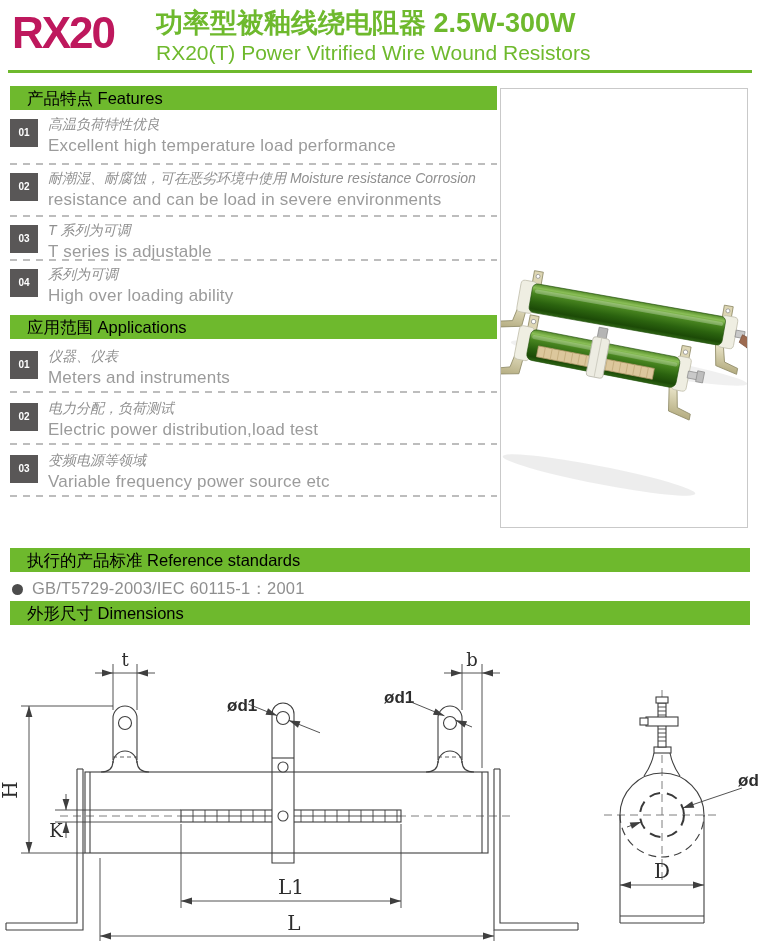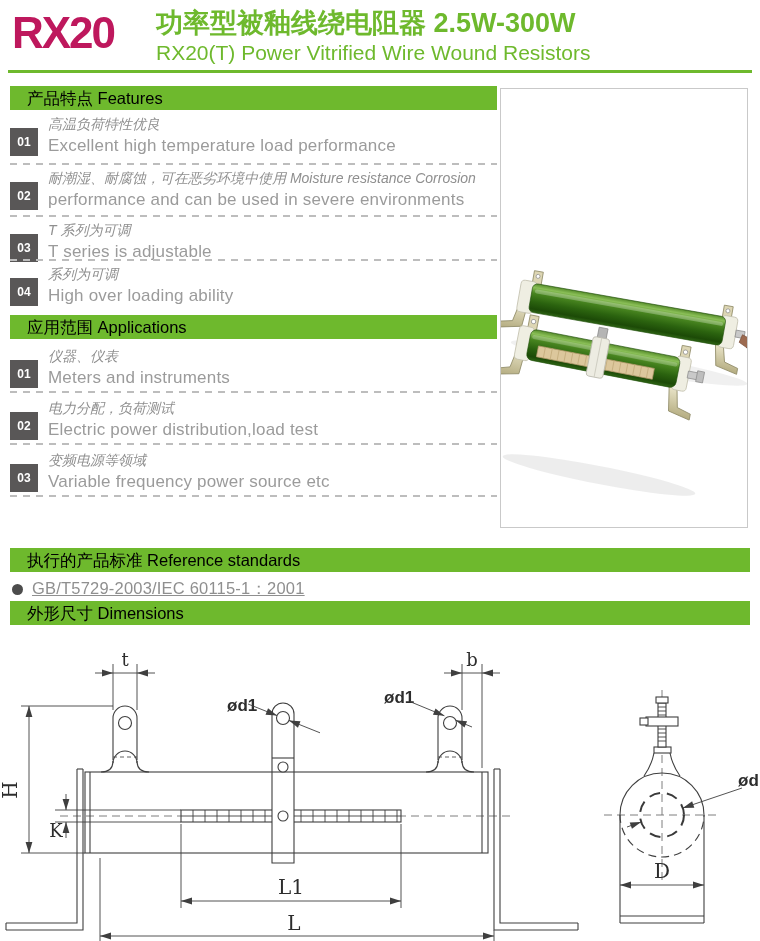--- a/index.html
+++ b/index.html
@@ -17,32 +17,32 @@
   
   .banner{position:absolute;height:24px;line-height:24px;background:#6eb92d;color:#000000;
           font-size:16.5px;padding-left:17px;box-sizing:border-box;white-space:nowrap;}
   #b-features{left:10px;top:86px;width:487px;}
   #b-apps{left:10px;top:315px;width:487px;}
   #b-std{left:10px;top:548px;width:740px;}
   #b-dim{left:10px;top:601px;width:740px;}
 
   
   .item{position:absolute;left:10px;display:flex;gap:10px;}
-  .badge{flex:0 0 28px;width:28px;height:28px;margin-top:14px;background:#595757;color:#fff;
-         font-size:12px;font-weight:bold;text-align:center;line-height:28px;}
+  .badge{flex:0 0 28px;width:28px;height:28px;margin-top:5px;background:#595757;color:#fff;
+         font-size:10px;font-weight:bold;text-align:center;line-height:28px;}
   .lines{padding-top:0;}
   .zh{font-size:14px;line-height:21px;color:#8f8f8f;white-space:nowrap;font-style:italic;}
   .en{font-size:17px;line-height:22px;color:#9b9b9b;white-space:nowrap;letter-spacing:.2px;}
   .dash{position:absolute;left:10px;width:487px;height:2px;
         background:repeating-linear-gradient(90deg,#bdbdbd 0 7px,transparent 7px 13px);}
 
   
   .std-row{position:absolute;left:12px;top:578px;display:flex;align-items:center;gap:9px;}
   .dot{width:11px;height:11px;border-radius:50%;background:#4c4c4c;}
-  .std-text{font-size:16.5px;color:#8f8f8f;letter-spacing:.2px;text-decoration:underline;}
+  .std-text{font-size:16.5px;color:#8f8f8f;letter-spacing:.2px;}
 
   
   .photo{position:absolute;left:500px;top:88px;width:248px;height:440px;
          border:1px solid #c9c9c9;box-sizing:border-box;background:#fff;}
   .photo svg{display:block;}
 
   
   .dimsvg{position:absolute;left:0;top:630px;}
   .k{stroke:#3f3f3f;stroke-width:1.1;fill:none;}
   .kw{stroke:#3f3f3f;stroke-width:1.1;fill:#fff;}
@@ -77,21 +77,21 @@
       <div class="zh">高温负荷特性优良</div>
       <div class="en">Excellent high temperature load performance</div>
     </div>
   </div>
   <div class="dash" style="top:163px"></div>
 
   <div class="item" style="top:168px">
     <div class="badge">02</div>
     <div class="lines">
       <div class="zh">耐潮湿、耐腐蚀，可在恶劣环境中使用 Moisture  resistance Corrosion</div>
-      <div class="en">performance  and can  be used in severe environments</div>
+      <div class="en">resistance  and can  be load in severe environments</div>
     </div>
   </div>
   <div class="dash" style="top:215px"></div>
 
   <div class="item" style="top:220px">
     <div class="badge">03</div>
     <div class="lines">
       <div class="zh">T 系列为可调</div>
       <div class="en">T series is adjustable</div>
     </div>

